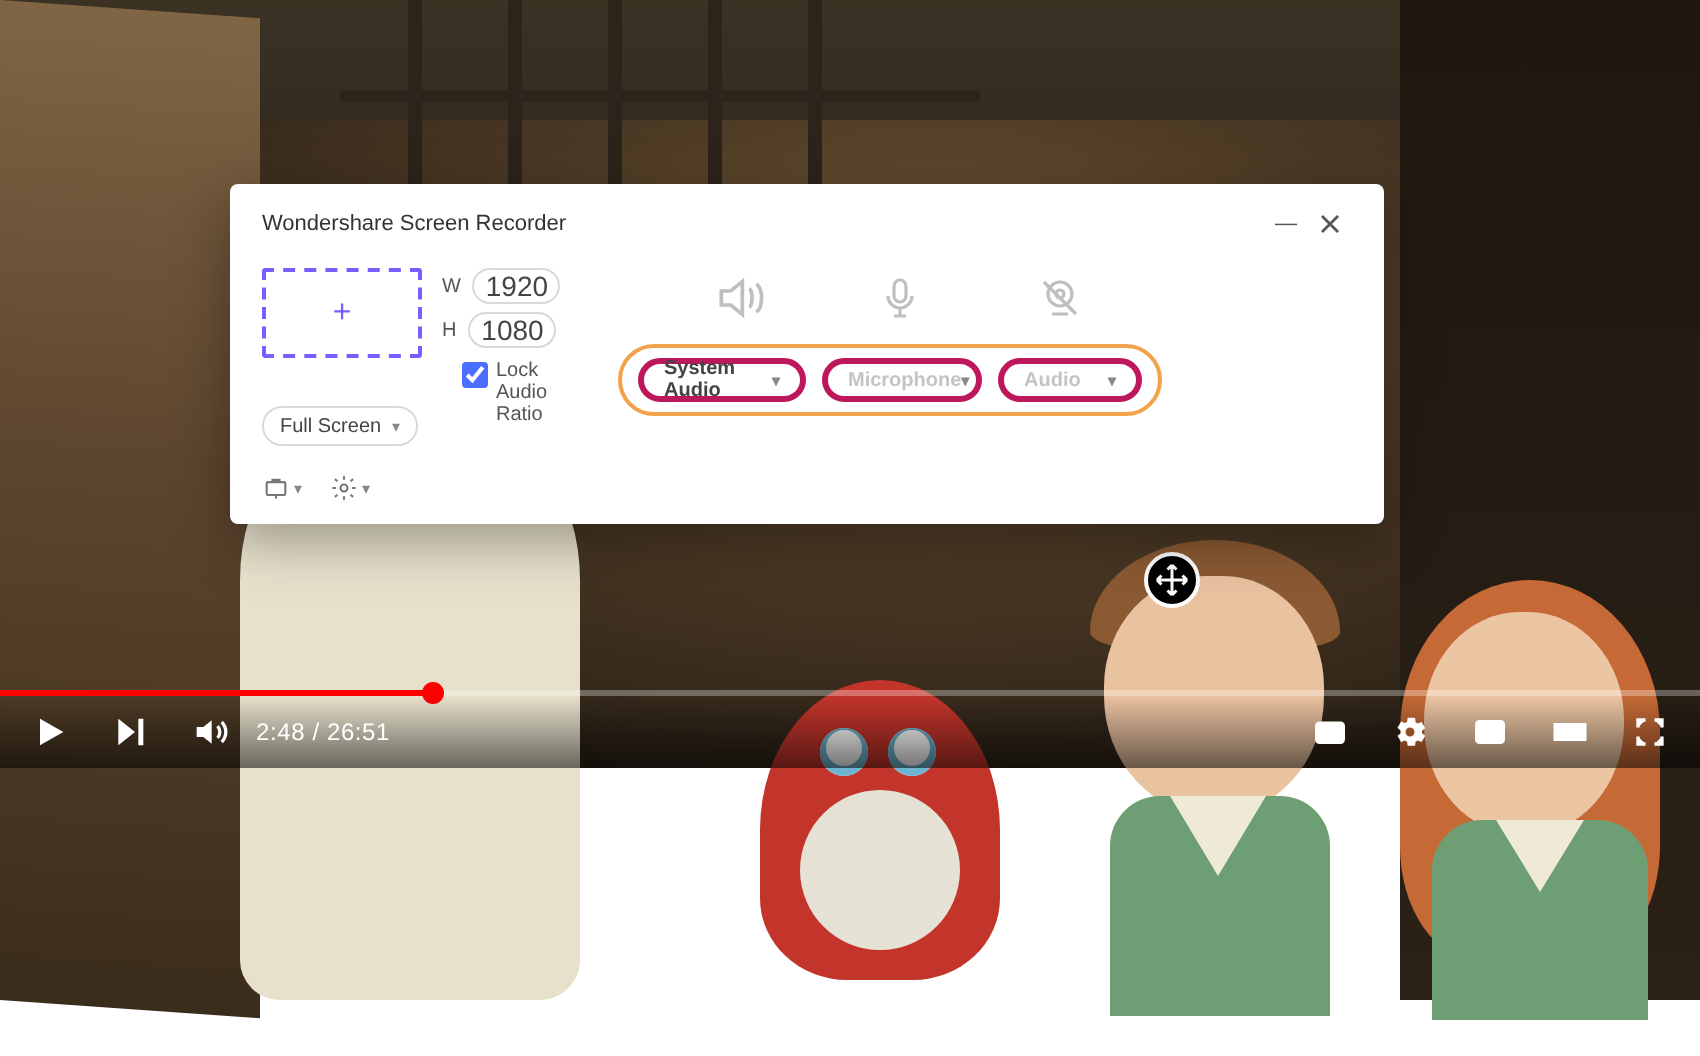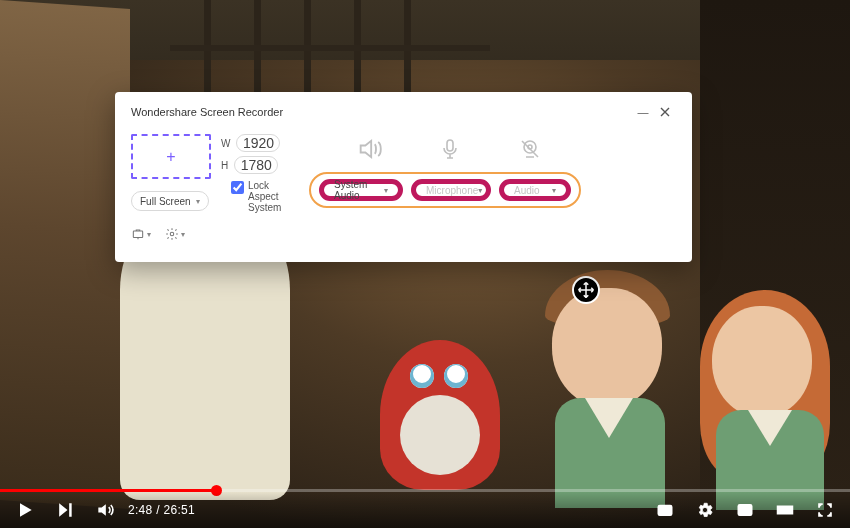--- a/index.html
+++ b/index.html
@@ -1,17 +1,17 @@
 <!DOCTYPE html>
 <html><head>
 <meta charset="utf-8">
 <style>
   * { box-sizing: border-box; margin: 0; padding: 0; }
   html, body { width: 850px; height: 528px; overflow: hidden; font-family: "Segoe UI", Arial, sans-serif; }
-  .stage { position: relative; width: 850px; height: 528px; background: #2b2318; padding-left: 46px; }
+  .stage { position: relative; width: 850px; height: 384px; background: #2b2318; padding-left: 46px; }
   
   .bg-sky { position:absolute; left:0; right:0; top:0; height:95px; background: linear-gradient(#3b3224, #2f281d); }
   .bg-floor { position:absolute; left:0; right:0; top:60px; bottom:0; background: radial-gradient(ellipse at 55% 30%, #7a5b38 0%, #4d3a25 35%, #2c2217 75%); }
   .wall-lt { position:absolute; left:0; top:0; width:130px; height:500px; background: linear-gradient(180deg,#806545 0%, #5d462e 45%, #3a2c1b 100%); transform: skewY(4deg); transform-origin:top left; }
   .wall-rt { position:absolute; right:0; top:0; width:150px; height:500px; background: linear-gradient(180deg,#1e1710 0%, #2b2116 100%); }
   .gate-l { position:absolute; left:354px; top:0; width:7px; height:95px; background:#2c241a; box-shadow: -50px 0 #2c241a, -100px 0 #2c241a, -150px 0 #2c241a, 50px 0 #2c241a; }
   .gate-cross { position:absolute; left:170px; top:45px; width:320px; height:6px; background:#2d251b; }
   .person { position:absolute; top:210px; left:120px; width:170px; height:290px; background:#e7e1cc; border-radius:60px 60px 20px 20px/80px 80px 20px 20px; }
   .person-head { position:absolute; top:155px; left:190px; width:80px; height:80px; background:#6c4b2f; border-radius:50%; }
   .person-hair { position:absolute; top:150px; left:190px; width:80px; height:40px; background:#3a2718; border-radius:50% 50% 10% 10%; }
@@ -34,28 +34,28 @@
   .recorder { position:absolute; left:115px; top:92px; width:577px; height:170px;
       background:#fff; border-radius:4px; box-shadow:0 8px 28px rgba(0,0,0,.35); padding:10px 16px 6px; }
   .rec-title-row { display:flex; align-items:center; height:20px; font-size:11px; color:#333; }
   .rec-title-row .title { flex:1; }
   .winbtn { width:22px; height:22px; display:flex; align-items:center; justify-content:center; color:#555; cursor:pointer; }
   .rec-body { display:flex; align-items:flex-start; margin-top:12px; }
   .capture-area { width:80px; height:45px; border:2px dashed #7a5fff; border-radius:2px; display:flex; align-items:center;justify-content:center; color:#7a5fff; font-size:16px; }
   .wh { margin-left:10px; }
   .wh-row { display:flex; align-items:center; gap:6px; margin-bottom:4px; font-size:10px; color:#555;}
   .numfield { width:44px; height:18px; border:1px solid #d9d9d9; border-radius:9px; font-size:14px; text-align:center; color:#444; line-height:16px;}
-  .fullscreen { margin-top:12px; width:78px; height:20px; border:1px solid #d9d9d9; border-radius:10px; font-size:10px; color:#444; display:flex; align-items:center; justify-content:space-between; padding:0 8px;}
+  .fullscreen { margin-top:24px; width:78px; height:20px; border:1px solid #d9d9d9; border-radius:10px; font-size:10px; color:#444; display:flex; align-items:center; justify-content:space-between; padding:0 8px;}
   .lock { margin-left:10px; margin-top:6px; display:flex; align-items:flex-start; gap:4px; font-size:10px; color:#555; width:60px;}
   .lock input { accent-color:#4c6fff; margin-top:1px;}
   .source-col { margin-left:18px; display:flex; flex-direction:column; align-items:center; }
   .sources-row { display:flex; gap:46px; padding-left:10px; margin-bottom:8px; }
   .src-icon { width:34px; height:30px; display:flex; align-items:center; justify-content:center; color:#bfbfbf;}
   .pill-group { position:relative; display:flex; gap:8px; padding:5px 8px; border:2px solid #f2a24a; border-radius:22px; }
-  .pill { height:22px; border:5px solid #be185d; border-radius:12px; font-size:10px; display:flex; align-items:center; justify-content:space-between; padding:0 10px; background:#fff; }
+  .pill { height:22px; border:3px solid #be185d; border-radius:12px; font-size:10px; display:flex; align-items:center; justify-content:space-between; padding:0 10px; background:#fff;font-weight:bold; }
   .pill.sysaudio { width:84px; color:#444;}
   .pill.disabled { color:#c4c4c4;}
   .pill.mic { width:80px; }
   .pill.cam { width:72px; }
   .recbtn { margin-left:16px; width:56px; height:56px; background:#ff3b3b; border-radius:50%; box-shadow:0 4px 10px rgba(255,0,0,.3); color:#fff; display:flex; align-items:center; justify-content:center; font-weight:600; font-size:14px; align-self:center; cursor:pointer;}
   .rec-footer { display:flex; gap:14px; margin-top:14px; font-size:11px; color:#777;}
   .footer-btn { display:flex; align-items:center; gap:2px; cursor:pointer;}
   
   .progress { position:absolute; left:0; right:0; bottom:36px; height:3px; background:rgba(255,255,255,.3);}
   .progress .fill { height:100%; background:#ff0000; }
@@ -121,25 +121,25 @@
         </div>
       </div>
 
       <div class="wh">
         <div class="wh-row">
           <span>W</span>
           <div class="numfield">1920</div>
         </div>
         <div class="wh-row">
           <span>H</span>
-          <div class="numfield">1780</div>
+          <div class="numfield">1080</div>
         </div>
         <div class="lock">
           <input type="checkbox" checked="" style="">
-          <span>Lock Aspect System</span>
+          <span>Lock Audio Ratio</span>
         </div>
       </div>
 
       <div class="source-col">
         <div class="sources-row">
           <div class="src-icon">
             <svg viewBox="0 0 24 24" width="28" height="28" fill="none" stroke="#bfbfbf" stroke-width="1.6">
                 <path d="M4 9v6h4l5 4V5L8 9H4z"></path>
                 <path d="M16 8c1.5 1 1.5 7 0 8M19 6c3 2 3 10 0 12"></path>
               </svg>

